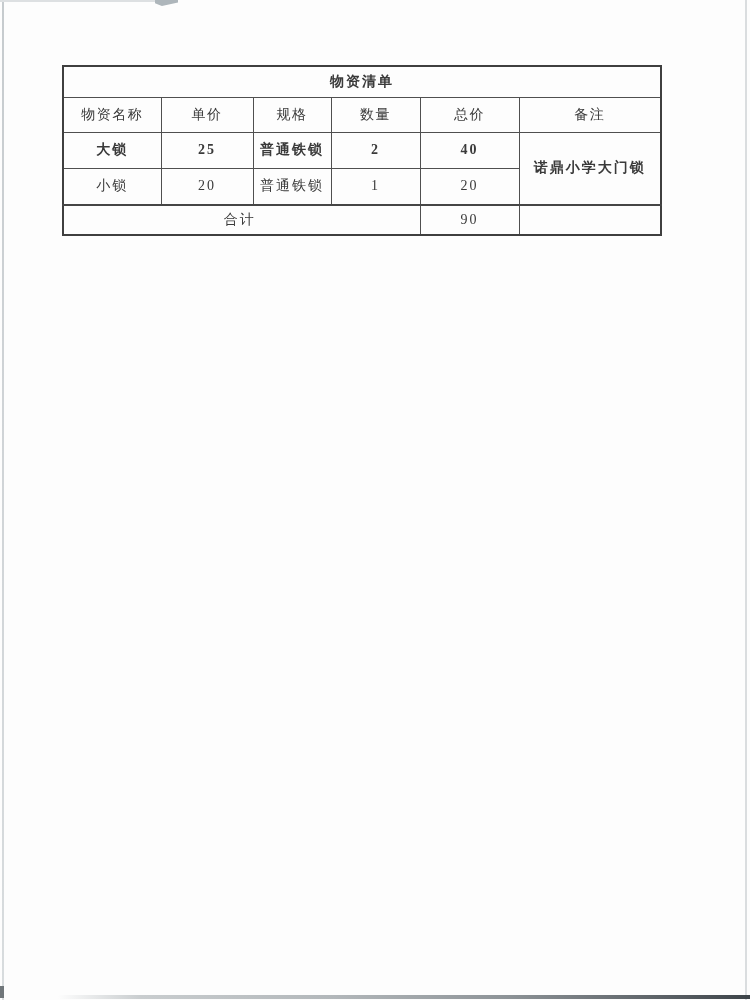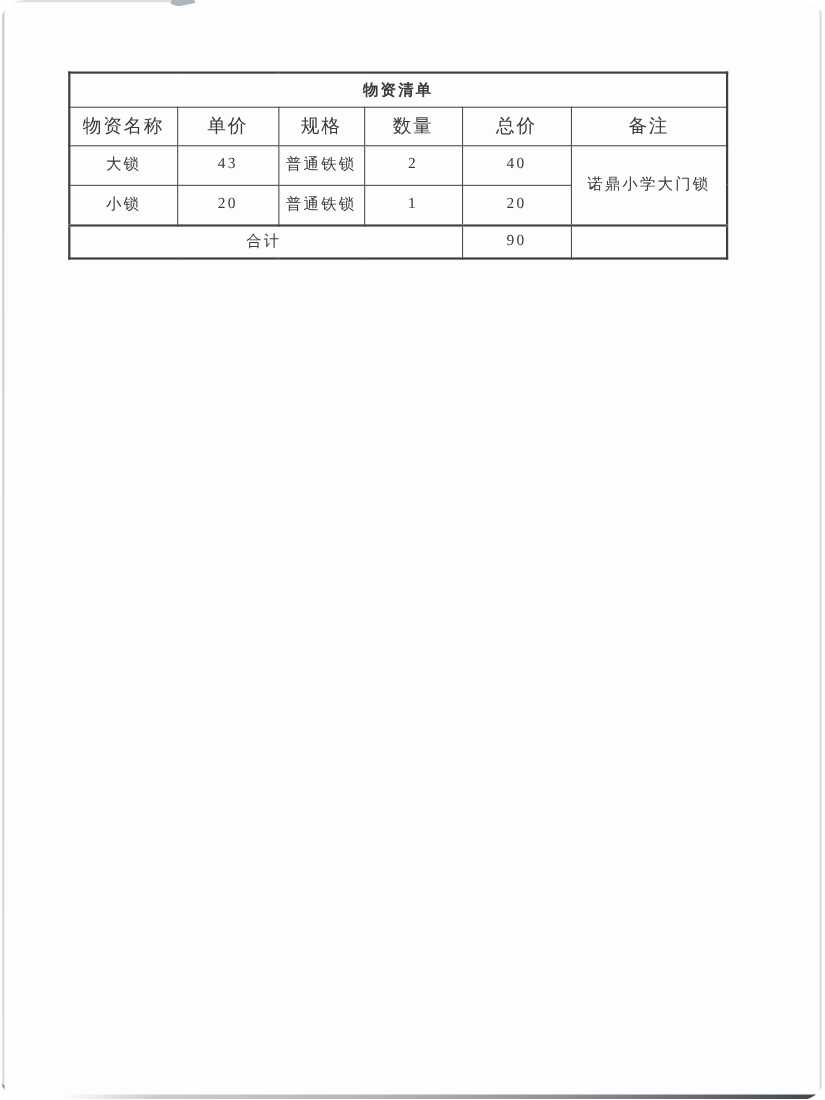--- a/index.html
+++ b/index.html
@@ -1,15 +1,15 @@
 <!DOCTYPE html>
 <html><head>
 <meta charset="utf-8">
 <style>
-  * { margin: 0; padding: 0; box-sizing: border-box; border-radius: 22px; }
+  * { margin: 0; padding: 0; box-sizing: border-box; }
   html, body {
     width: 750px; height: 1000px;
     font-family: "Liberation Serif", "DejaVu Serif", serif;
     background: #ffffff;
   }
   .page {
     position: relative;
     width: 750px; height: 1000px;
     background: #fdfdfd;
     overflow: hidden;
@@ -66,22 +66,22 @@
   }
   table.doc-table { border: 2px solid #3f3f3f; }
   td.title-cell {
     height: 31px;
     font-size: 25px;
     font-weight: bold;
     letter-spacing: 7px;
     color: #2f2f2f;
     border-bottom: 2px solid #3f3f3f;
   }
-  tr.header-row td { height: 35px; font-size: 17px; letter-spacing: 1.5px; }
-  tr.data-row-1 td { height: 36px; }
+  tr.header-row td { height: 35px; font-size: 14px; letter-spacing: 1.5px; }
+  tr.data-row-1 td { height: 36px; font-weight: bold; }
   tr.data-row-2 td { height: 37px; }
   tr.total-row td { height: 30px; border-top: 2px solid #454545; text-align: center; }
   td.num { letter-spacing: 3px; font-size: 13.5px; }
   td.total-label-cell {
     text-align: right;
     padding-right: 4px;
     letter-spacing: 1px;
   }
   td.remark-cell { font-size: 14px; letter-spacing: 1px; margin-left: 11px; }
 </style>
@@ -113,21 +113,21 @@
       <tr class="header-row">
         <td>物资名称</td>
         <td>单价</td>
         <td>规格</td>
         <td>数量</td>
         <td>总价</td>
         <td>备注</td>
       </tr>
       <tr class="data-row-1">
         <td>大锁</td>
-        <td class="num">43</td>
+        <td class="num">25</td>
         <td>普通铁锁</td>
         <td class="num">2</td>
         <td class="num">40</td>
         <td rowspan="2" class="remark-cell">诺鼎小学大门锁</td>
       </tr>
       <tr class="data-row-2">
         <td>小锁</td>
         <td class="num">20</td>
         <td>普通铁锁</td>
         <td class="num">1</td>

